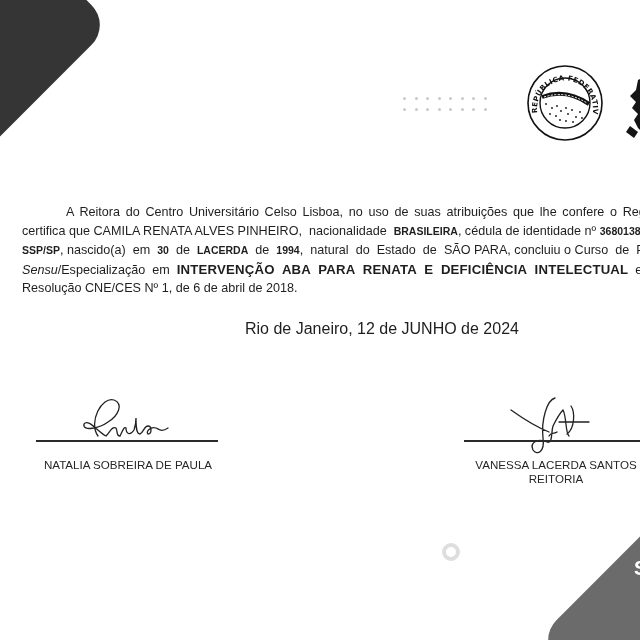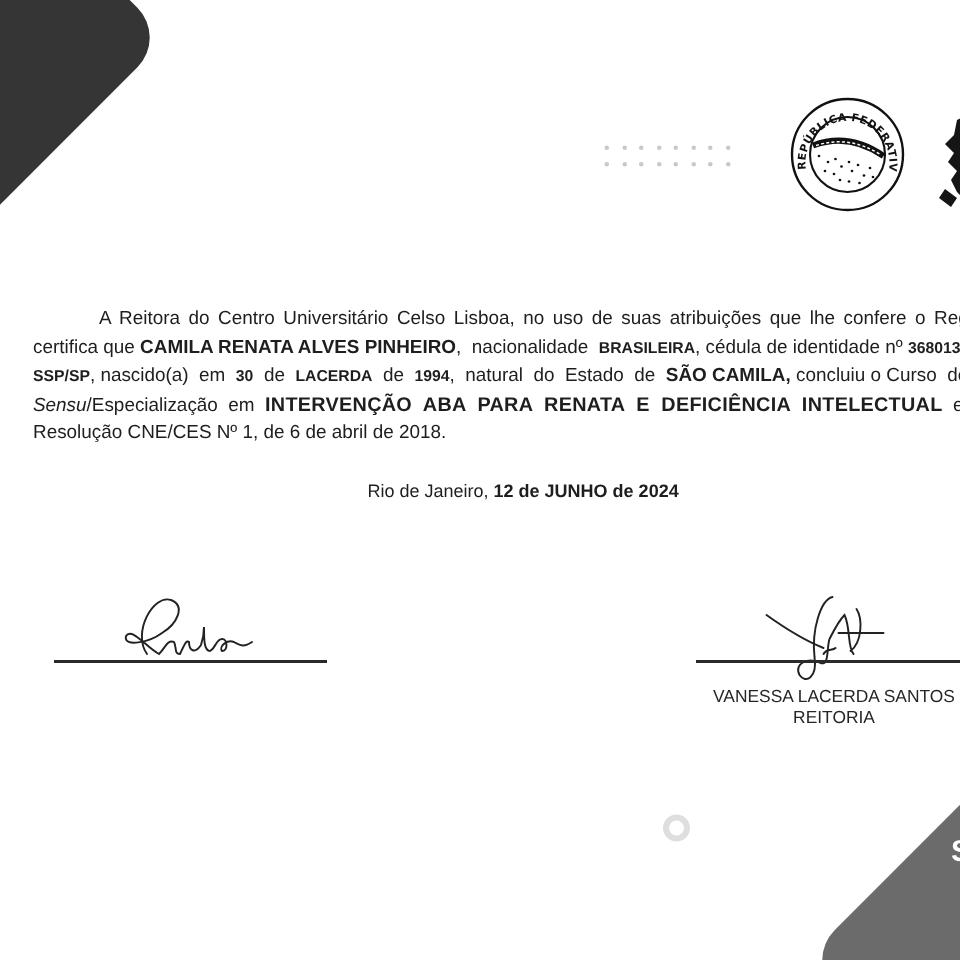--- a/index.html
+++ b/index.html
@@ -7,27 +7,27 @@
   .shape-tl { position:absolute; left:-130px; top:-75px; width:200px; height:200px; background:#353535; transform:rotate(45deg); border-radius:28px; }
   .shape-br { position:absolute; left:578px; top:540px; width:200px; height:200px; background:#6b6b6b; transform:rotate(45deg); border-radius:28px; }
   .shape-br-glyph { position:absolute; left:634px; top:558px; width:10px; height:20px; color:#fff; font-size:20px; font-weight:bold; line-height:20px; }
   .dots { position:absolute; left:403px; top:97px; display:grid; grid-template-columns:repeat(8, 3px); column-gap:8.5px; row-gap:8px; }
   .dot { width:3px; height:3px; border-radius:50%; background:#c9c9c9; }
   .seal { position:absolute; left:526px; top:64px; width:78px; height:78px; }
   .emblem { position:absolute; left:624px; top:72px; width:30px; height:70px; }
   .ring { position:absolute; left:442px; top:543px; width:18px; height:18px; border:4px solid #dedede; border-radius:50%; box-sizing:border-box; }
   .body-text { position:absolute; left:22px; top:203px; width:760px; font-size:12.6px; line-height:19px; white-space:nowrap; }
   .line { display:block; height:19px; }
-  .b { font-weight:bold; }
+  .b { font-weight:normal; }
   .bs { font-weight:bold; font-size:10.5px;margin-top:48px; }
   .bl { font-weight:bold; font-size:13.2px; letter-spacing:0.2px; }
   .i { font-style:italic; }
   .indent { padding-left:44px; }
   .just { word-spacing:2.2px; }
-  .date { position:absolute; left:245px; top:320px; font-size:12px; white-space:nowrap; }
+  .date { position:absolute; left:245px; top:320px; font-size:16px; white-space:nowrap; }
   .sig-line { position:absolute; height:1.5px; background:#2a2a2a; }
   .sig-name { position:absolute; font-size:11.6px; text-align:center; line-height:14px; white-space:nowrap; color:#262626; }
   .sig-svg { position:absolute; }
 </style>
 </head>
 <body>
 
 <div class="shape-tl"></div>
 <div class="shape-br"></div>
 <div class="shape-br-glyph">S</div>
@@ -82,32 +82,33 @@
 </svg>
 
 <svg class="emblem" viewBox="0 0 30 70">
   <path d="M 14 8 L 30 0 L 30 66 L 20 62 L 14 56 L 10 48 L 14 42 L 8 36 L 12 30 L 6 24 L 12 18 Z" fill="#151515"></path>
   <path d="M 6 54 L 14 60 L 10 66 L 2 60 Z" fill="#151515"></path>
 </svg>
 
 <div class="body-text">
   <span class="line indent just">A Reitora do Centro Universitário Celso Lisboa, no uso de suas atribuições que lhe confere o Regi</span>
   <span class="line"><span>certifica que </span><span class="b">CAMILA RENATA ALVES PINHEIRO</span><span style="white-space:pre">,  nacionalidade  </span><span class="bs">BRASILEIRA</span><span>, cédula de identidade nº </span><span class="bs">36801382</span></span>
-  <span class="line" style="white-space:pre"><span class="bs">SSP/SP</span><span>, nascido(a)  em  </span><span class="bs">30</span><span>  de  </span><span class="bs">LACERDA</span><span>  de  </span><span class="bs">1994</span><span>,  natural  do  Estado  de  </span><span class="b">SÃO CAMILA,</span><span> concluiu o Curso  de  Pós-G</span></span>
+  <span class="line" style="white-space:pre"><span class="bs">SSP/SP</span><span>, nascido(a)  em  </span><span class="bs">30</span><span>  de  </span><span class="bs">LACERDA</span><span>  de  </span><span class="bs">1994</span><span>,  natural  do  Estado  de  </span><span class="b">SÃO PARA,</span><span> concluiu o Curso  de  Pós-G</span></span>
   <span class="line" style="white-space:pre"><span class="i">Sensu</span><span>/Especialização  em  </span><span class="bl">INTERVENÇÃO  ABA  PARA  RENATA  E  DEFICIÊNCIA  INTELECTUAL</span><span>  em  confor</span></span>
   <span class="line">Resolução CNE/CES Nº 1, de 6 de abril de 2018.</span>
 </div>
 
 <div class="date"><span style="white-space:pre">Rio de Janeiro, </span><span class="b">12 de JUNHO de 2024</span></div>
 
 <svg class="sig-svg" style="left:78px;top:392px;width:96px;height:50px" viewBox="0 0 96 50">
   <path d="M 20 44 C 10 30 24 4 36 8 C 46 12 40 24 30 30 C 22 36 4 40 6 32 C 10 26 20 40 28 44 C 32 40 34 34 38 36 C 40 40 38 44 42 44 C 44 40 46 34 48 36 C 48 42 52 44 56 38 C 58 32 58 28 58 26 C 58 34 58 42 62 42 C 66 40 66 34 70 34 C 74 34 74 42 70 42 C 68 40 72 34 78 36 C 82 38 84 40 90 36" fill="none" stroke="#222" stroke-width="1.3" stroke-linecap="round"></path>
 </svg>
 <div class="sig-line" style="left:36px;top:440px;width:182px"></div>
 <div class="sig-name" style="left:28px;top:458px;width:200px">
+  <div>NATALIA SOBREIRA DE PAULA</div>
 </div>
 
 <svg class="sig-svg" style="left:505px;top:392px;width:90px;height:70px" viewBox="0 0 90 70">
   <path d="M 6 18 C 20 28 34 36 44 40 M 50 6 C 42 8 36 28 38 46 C 40 60 32 64 28 58 C 24 50 34 46 42 50 C 48 52 46 40 48 34 C 52 26 56 20 58 18 C 62 26 60 40 64 44 M 54 30 L 84 30 M 44 44 C 46 40 50 42 52 40 M 66 14 C 70 20 70 36 62 42" fill="none" stroke="#222" stroke-width="1.3" stroke-linecap="round"></path>
 </svg>
 <div class="sig-line" style="left:464px;top:440px;width:180px"></div>
 <div class="sig-name" style="left:456px;top:458px;width:200px">
   <div>VANESSA LACERDA SANTOS</div>
   <div>REITORIA</div>
 </div>

